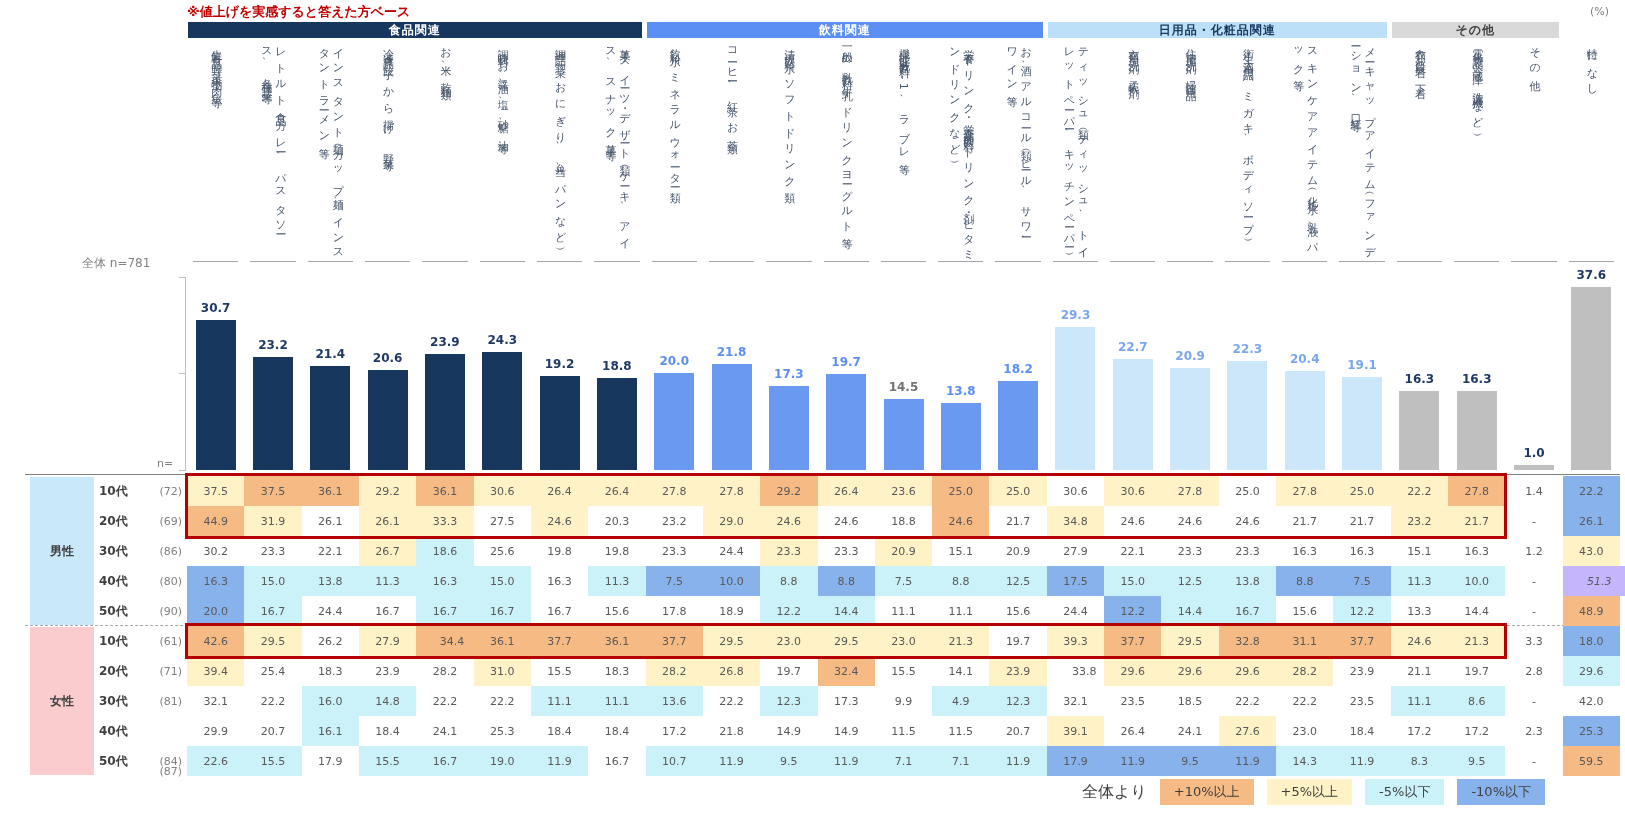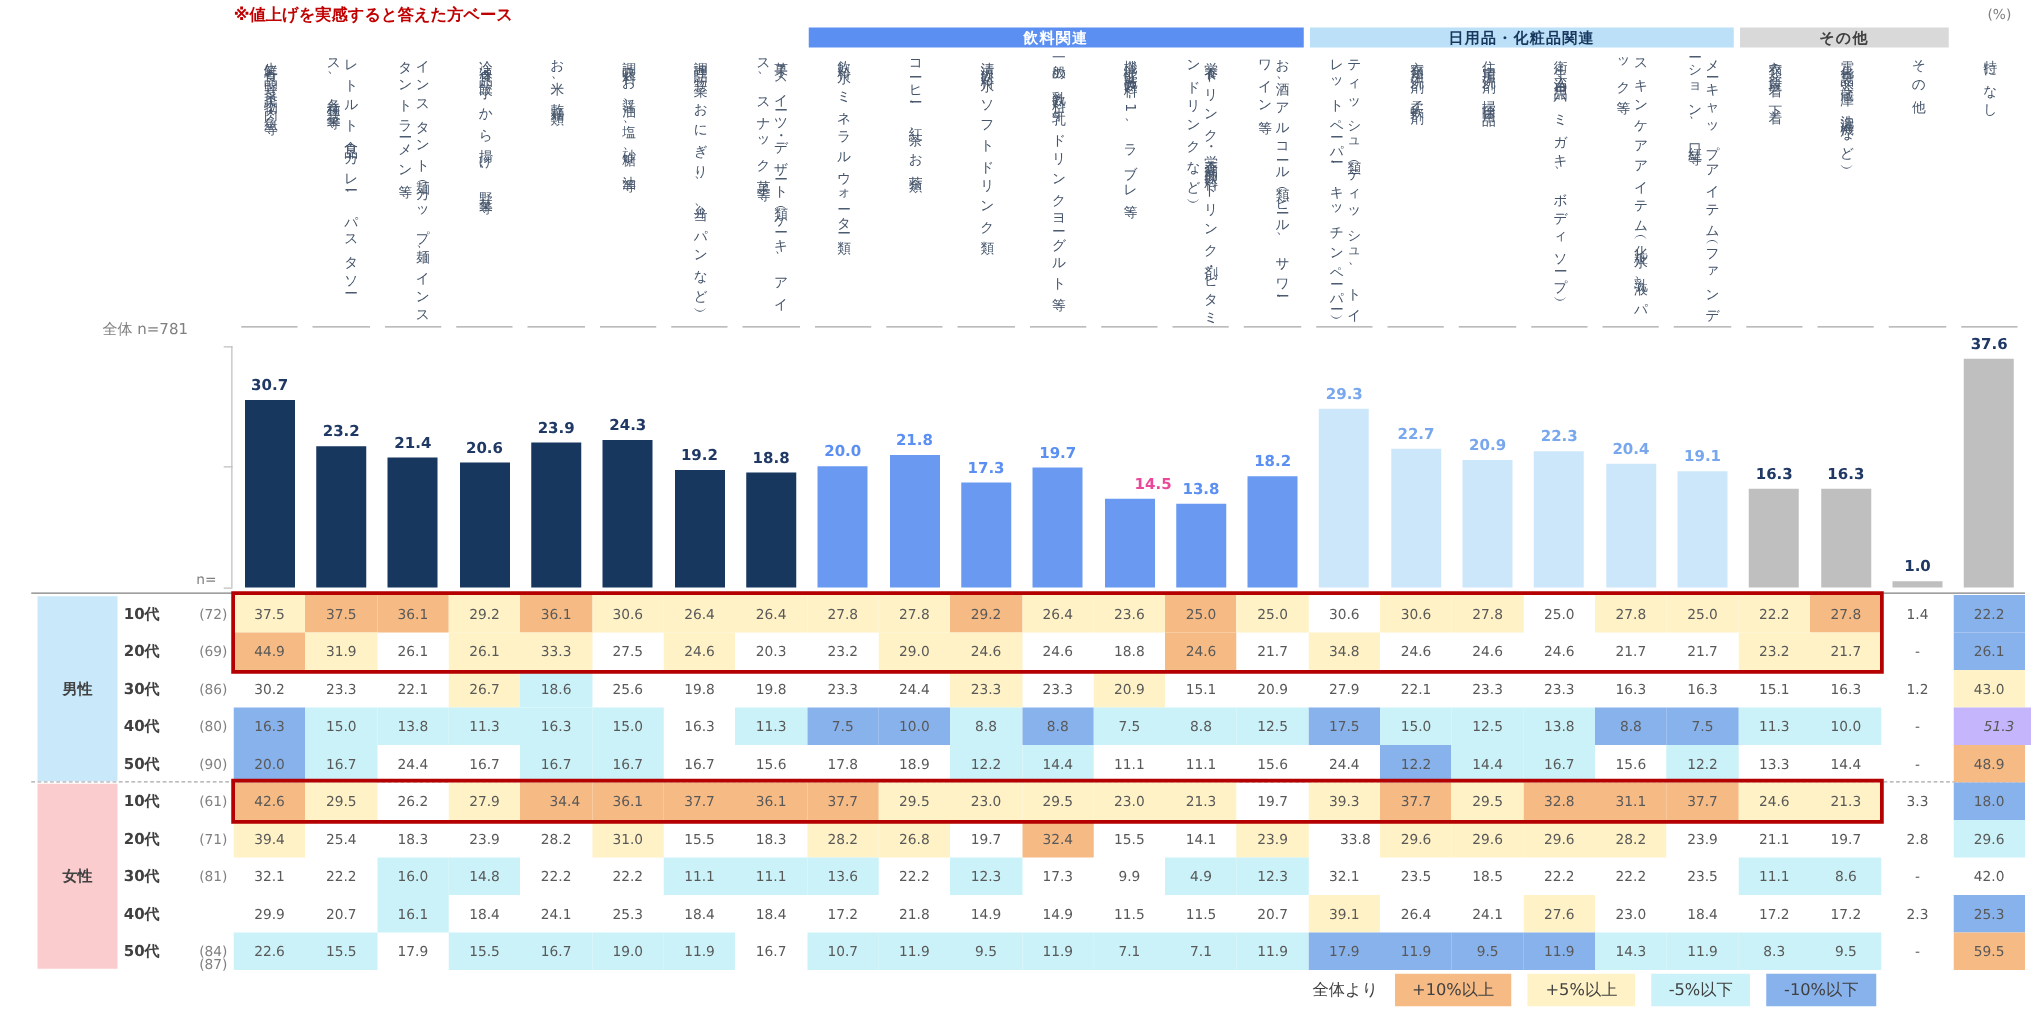--- a/index.html
+++ b/index.html
@@ -15,40 +15,41 @@
   .vt{writing-mode:vertical-rl;text-orientation:mixed;font-size:11px;line-height:14px;letter-spacing:3.5px;color:#44546A;height:100%;}
   .hline{height:1px;background:#A6A6A6;}
   .barlabel{font-size:12px;font-weight:bold;text-align:center;height:14px;}
   .tick{background:#BFBFBF;}
   .cell{display:flex;align-items:center;justify-content:center;font-size:11px;color:#595959;padding:1px 2px;background-clip:content-box;box-sizing:border-box;}
   .agelabel{display:flex;align-items:center;font-size:12px;font-weight:bold;color:#404040;}
   .nlabel{display:flex;align-items:center;justify-content:flex-end;font-size:11px;color:#808080;}
   .gblock{display:flex;align-items:center;justify-content:center;font-size:12px;font-weight:bold;color:#404040;}
   .redbox{border:3px solid #B40000;box-sizing:border-box;}
   .legend{position:absolute;left:1050px;top:779px;display:flex;align-items:center;gap:13px;}
-  .lgprefix{font-size:13px;color:#404040;}
+  .lgprefix{font-size:16px;color:#404040;margin-left:32px;}
   .lgbox{display:inline-block;padding:4px 14px;font-size:13px;color:#404040;}
 </style>
 </head>
 <body>
 
 <div class="page" id="plot">
   <div class="note">※値上げを実感すると答えた方ベース</div>
   <div class="pct">(%)</div>
   <div class="overall">全体 n=781</div>
   <div class="neq">n=</div>
   <div class="legend">
     <span class="lgprefix">全体より</span>
     <span id="legend-items" style="display:flex;gap:13px;">
         <span class="lgbox" style="background: rgb(246, 186, 132);">+10%以上</span>
         <span class="lgbox" style="background: rgb(254, 242, 198);">+5%以上</span>
         <span class="lgbox" style="background: rgb(203, 242, 248);">-5%以下</span>
         <span class="lgbox" style="background: rgb(136, 178, 236);">-10%以下</span>
       </span>
   </div>
+<div class="abs band" style="left: 188px; top: 22px; width: 453.56px; height: 16px; background: rgb(23, 55, 94); color: rgb(255, 255, 255);">食品関連</div>
     <div class="abs band" style="left: 1047.8px; top: 22px; width: 338.92px; height: 16px; background: rgb(188, 224, 247); color: rgb(23, 55, 94);">日用品・化粧品関連</div>
     <div class="abs band" style="left: 646.56px; top: 22px; width: 396.24px; height: 16px; background: rgb(91, 143, 242); color: rgb(255, 255, 255);">飲料関連</div>
     <div class="abs band" style="left: 1391.72px; top: 22px; width: 166.96px; height: 16px; background: rgb(217, 217, 217); color: rgb(64, 64, 64);">その他</div>
     <div class="abs colhead" style="left: 187px; top: 40px; width: 57.32px; height: 219px;">
       <div class="vt">生鮮食品（野菜・果物・肉・魚等）</div>
     </div>
     <div class="abs hline" style="left: 193px; top: 261px; width: 45.32px;"></div>
     <div class="abs colhead" style="left: 244.32px; top: 40px; width: 57.32px; height: 219px;">
       <div class="vt">レトルト食品（カレー、パスタソース、各種惣菜等）</div>
     </div>
@@ -163,21 +164,21 @@
     <div class="abs barlabel" style="left: 580.24px; top: 359.444px; width: 73.32px; color: rgb(31, 56, 100);">18.8</div>
     <div class="abs" style="left: 654.22px; top: 372.6px; width: 40px; height: 97.4px; background: rgb(106, 153, 242);"></div>
     <div class="abs barlabel" style="left: 637.56px; top: 353.6px; width: 73.32px; color: rgb(91, 143, 242);">20.0</div>
     <div class="abs" style="left: 711.54px; top: 363.834px; width: 40px; height: 106.166px; background: rgb(106, 153, 242);"></div>
     <div class="abs barlabel" style="left: 694.88px; top: 344.834px; width: 73.32px; color: rgb(91, 143, 242);">21.8</div>
     <div class="abs" style="left: 768.86px; top: 385.749px; width: 40px; height: 84.251px; background: rgb(106, 153, 242);"></div>
     <div class="abs barlabel" style="left: 752.2px; top: 366.749px; width: 73.32px; color: rgb(91, 143, 242);">17.3</div>
     <div class="abs" style="left: 826.18px; top: 374.061px; width: 40px; height: 95.939px; background: rgb(106, 153, 242);"></div>
     <div class="abs barlabel" style="left: 809.52px; top: 355.061px; width: 73.32px; color: rgb(91, 143, 242);">19.7</div>
     <div class="abs" style="left: 883.5px; top: 399.385px; width: 40px; height: 70.615px; background: rgb(106, 153, 242);"></div>
-    <div class="abs barlabel" style="left: 866.84px; top: 380.385px; width: 73.32px; color: #ec4899; padding-left: 19px;">14.5</div>
+    <div class="abs barlabel" style="left: 866.84px; top: 380.385px; width: 73.32px; color: #737373;">14.5</div>
     <div class="abs" style="left: 940.82px; top: 402.794px; width: 40px; height: 67.206px; background: rgb(106, 153, 242);"></div>
     <div class="abs barlabel" style="left: 924.16px; top: 383.794px; width: 73.32px; color: rgb(91, 143, 242);">13.8</div>
     <div class="abs" style="left: 998.14px; top: 381.366px; width: 40px; height: 88.634px; background: rgb(106, 153, 242);"></div>
     <div class="abs barlabel" style="left: 981.48px; top: 362.366px; width: 73.32px; color: rgb(91, 143, 242);">18.2</div>
     <div class="abs" style="left: 1055.46px; top: 327.309px; width: 40px; height: 142.691px; background: rgb(205, 231, 250);"></div>
     <div class="abs barlabel" style="left: 1038.8px; top: 308.309px; width: 73.32px; color: rgb(121, 167, 238);">29.3</div>
     <div class="abs" style="left: 1112.78px; top: 359.451px; width: 40px; height: 110.549px; background: rgb(205, 231, 250);"></div>
     <div class="abs barlabel" style="left: 1096.12px; top: 340.451px; width: 73.32px; color: rgb(121, 167, 238);">22.7</div>
     <div class="abs" style="left: 1170.1px; top: 368.217px; width: 40px; height: 101.783px; background: rgb(205, 231, 250);"></div>
     <div class="abs barlabel" style="left: 1153.44px; top: 349.217px; width: 73.32px; color: rgb(121, 167, 238);">20.9</div>

